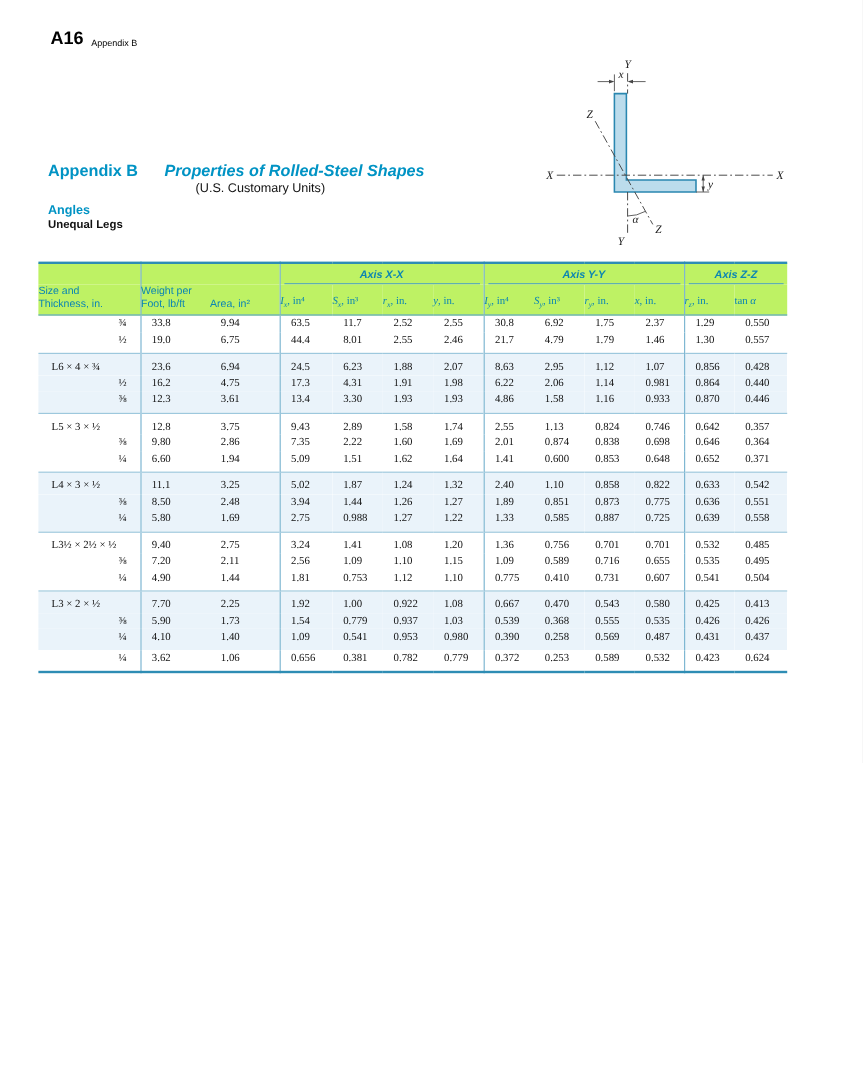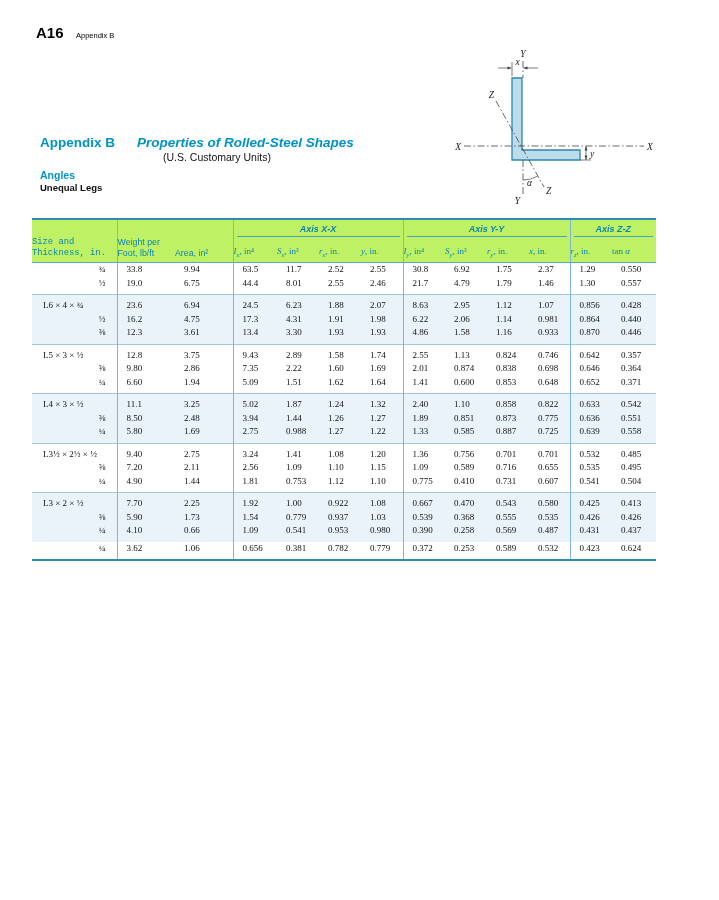--- a/index.html
+++ b/index.html
@@ -1,20 +1,20 @@
 <!DOCTYPE html>
 <html><head>
 <meta charset="utf-8">
 <style>
   html,body{margin:0;padding:0;background:#e8e8e8;}
   .page{position:relative;width:719px;height:900px;background:#ffffff;overflow:hidden;
         font-family:"Liberation Serif",serif;color:#111;}
 
   
-  .pagenum{position:absolute;left:36px;top:24px;font:bold 15px "Liberation Sans",sans-serif;color:#000;}
+  .pagenum{position:absolute;left:42px;top:24px;font:bold 15px "Liberation Sans",sans-serif;color:#000;}
   .runhead{position:absolute;left:76px;top:31px;font:7.5px "Liberation Sans",sans-serif;color:#000;}
 
   
   .title-line{position:absolute;left:40px;top:135px;font:bold 13.5px "Liberation Sans",sans-serif;color:#0093c4;white-space:nowrap;}
   .title-line .t-main{margin-left:22px;font-style:italic;}
   .subtitle{position:absolute;left:163px;top:151px;font:10.5px "Liberation Sans",sans-serif;color:#111;}
   .section-label{position:absolute;left:40px;top:169px;font:bold 10.5px "Liberation Sans",sans-serif;color:#0093c4;}
   .subsection-label{position:absolute;left:40px;top:182px;font:bold 9.5px "Liberation Sans",sans-serif;color:#111;}
 
   
@@ -29,21 +29,21 @@
   .props{position:absolute;left:32px;top:218px;width:624px;border-collapse:collapse;table-layout:fixed;
          border-top:2.5px solid #2e8db4;border-bottom:2.5px solid #2e8db4;}
   .props thead th{background:#bef264;font-weight:normal;padding:0;margin:0;}
   .props thead tr.r2 th{border-bottom:1px solid #5fa8c9;vertical-align:bottom;padding-bottom:4px;}
   .axis-row th{height:17px;vertical-align:middle;}
   .axis-label .u{display:block;margin:3px 3px 0 3px;padding-bottom:2px;text-align:center;
                  border-bottom:1.2px solid #4aa0c4;
                  font:italic bold 9px "Liberation Sans",sans-serif;color:#0b85b3;}
   .h2{font:8.8px "Liberation Sans",sans-serif;color:#0b85b3;text-align:left;line-height:10.5px;}
   .h2 div{white-space:nowrap;}
-  th.size-h{padding-left:4px;font-family:Liberation Mono, monospace;}
+  th.size-h{padding-left:4px;}
   th.weight-h{padding-left:5px;}
   th.area-h{padding-left:1px;}
   th.sym{font:9px "Liberation Serif",serif;color:#0b85b3;text-align:left;padding-left:7px;white-space:nowrap;}
   th.sym i{font-style:italic;}
   th.sym sub{font-size:6.5px;font-style:italic;}
   .sep-left{border-left:1px solid #7fb7d2;}
   .props td{font-size:9px;line-height:13.5px;height:13.5px;padding:0 0 0 9px;text-align:left;
             white-space:nowrap;overflow:hidden;}
   td.size-full{padding-left:11px;}
   td.size-frac{text-align:right;padding-right:11px;padding-left:0;}
@@ -391,21 +391,21 @@
           <td class="sep-left">0.539</td>
           <td class="">0.368</td>
           <td class="">0.555</td>
           <td class="">0.535</td>
           <td class="sep-left">0.426</td>
           <td class="">0.426</td>
         </tr>
         <tr class="tint group-end">
           <td class="size-frac">¼</td>
           <td class="sep-left">4.10</td>
-          <td class="">0.66</td>
+          <td class="">1.40</td>
           <td class="sep-left">1.09</td>
           <td class="">0.541</td>
           <td class="">0.953</td>
           <td class="">0.980</td>
           <td class="sep-left">0.390</td>
           <td class="">0.258</td>
           <td class="">0.569</td>
           <td class="">0.487</td>
           <td class="sep-left">0.431</td>
           <td class="">0.437</td>

